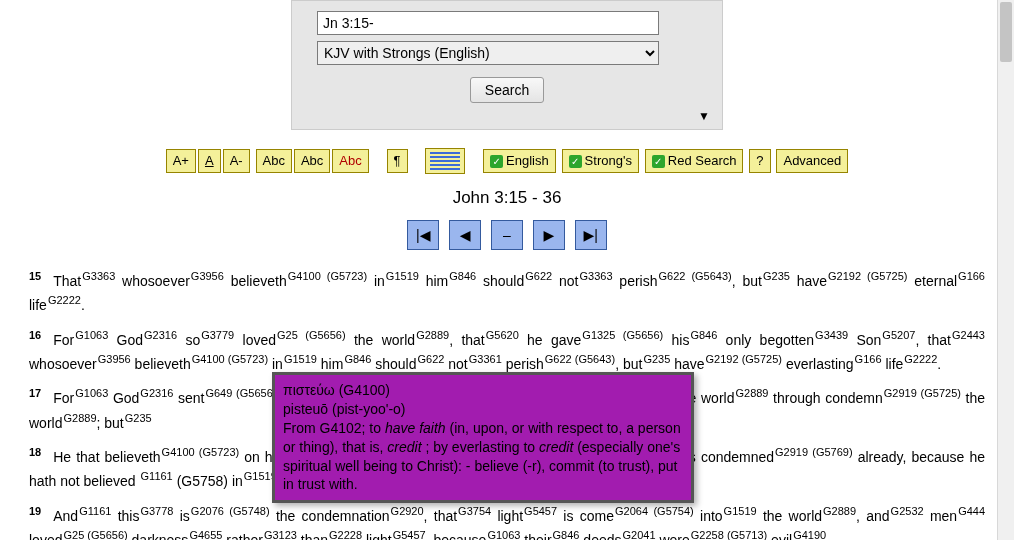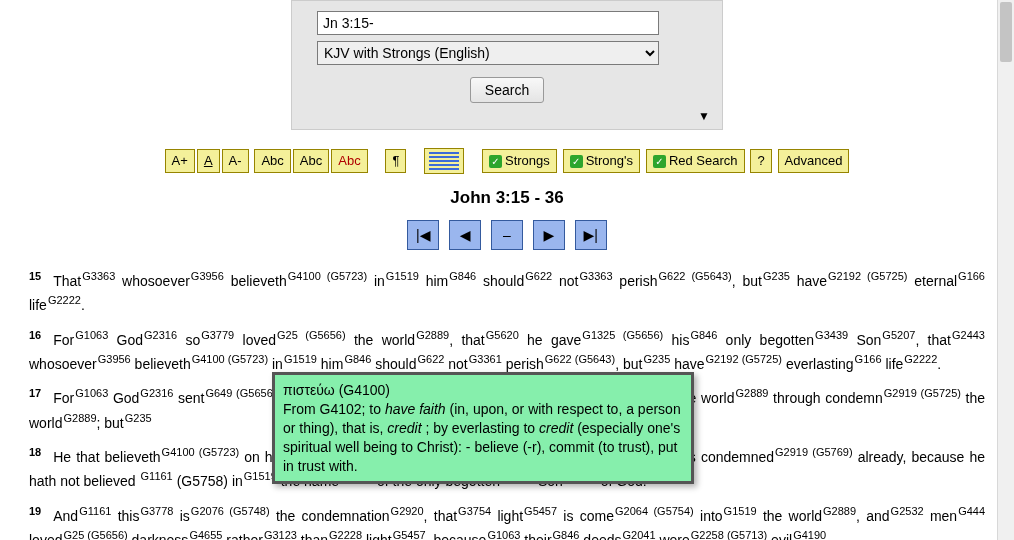--- a/index.html
+++ b/index.html
@@ -10,28 +10,28 @@
 .search-box .btn{display:block;margin:0 auto 18px auto;padding:4px 14px;font-size:14px;background:linear-gradient(#f8f8f8,#e4e4e4);border:1px solid #999;border-radius:3px;cursor:pointer}
 .search-box .expand{position:absolute;right:12px;bottom:6px;font-size:12px;cursor:pointer}
 .toolbar{text-align:center;margin:18px 0 14px 0}
 .tb{display:inline-block;background:#f4f09a;border:1px solid #968400;padding:2px 6px;font-size:13px;margin:0 1px;cursor:pointer;vertical-align:middle;line-height:18px}
 .tb.sep{background:transparent;border:none;cursor:default;padding:2px 3px}
 .tb .chk{display:inline-block;width:13px;height:13px;background:#2da52d;color:#fff;font-size:10px;line-height:13px;text-align:center;vertical-align:middle;margin-right:3px;border-radius:2px}
 .tb.just{padding:3px 4px 1px 4px}
 .tb.just span{display:block;width:30px;height:2px;background:#3b6bd8;margin:0 0 2px 0}
 .tb.red{color:#b00000}
 .tb.under{text-decoration:underline}
-h2.passage{text-align:center;font-size:17px;font-weight:bold;margin:8px 0 12px 0}
+h2.passage{text-align:center;font-size:17px;font-weight:normal;margin:8px 0 12px 0}
 .nav{text-align:center;margin-bottom:18px}
 .navbtn{display:inline-block;width:30px;height:28px;background:#9ab6ee;border:1px solid #345a9e;margin:0 3px;cursor:pointer;vertical-align:middle;text-align:center;line-height:28px;font-size:14px}
 .verses{padding:0 12px;font-size:14px;line-height:1.55}
 .verse{margin-bottom:10px;text-align:justify}
 .vn{font-size:11px;vertical-align:super;font-weight:bold;margin-right:12px}
 .st{font-size:11px;vertical-align:super;margin-left:1px}
-.tooltip{position:absolute;left:255px;top:372px;width:400px;background:#86efac;border:3px solid #555;padding:6px 8px;font-size:14px;line-height:1.35;box-shadow:3px 3px 6px rgba(0,0,0,.3);z-index:10}
+.tooltip{position:absolute;left:255px;top:372px;width:400px;background:#a21caf;border:3px solid #555;padding:6px 8px;font-size:14px;line-height:1.35;box-shadow:3px 3px 6px rgba(0,0,0,.3);z-index:10}
 .tooltip i{}
 .scrollbar{position:fixed;right:0;top:0;width:16px;height:100%;background:#f0f0f0;border-left:1px solid #d8d8d8}
 .scrollbar .thumb{position:absolute;top:2px;left:2px;width:12px;height:60px;background:#c4c4c4;border-radius:2px}
 .scrollbar .arrow{position:absolute;left:3px;font-size:10px;color:#666}
 </style>
 </head>
 <body>
 
 <div class="scrollbar">
   <span class="arrow" style="top:2px">▴</span>
@@ -50,21 +50,21 @@
   </div>
 
   <div class="toolbar">
     <span class="tb">A+</span><span class="tb under">A</span><span class="tb">A-</span>
     <span class="tb">Abc</span><span class="tb">Abc</span><span class="tb red">Abc</span>
     <span class="tb sep"></span>
     <span class="tb">¶</span>
     <span class="tb sep"></span>
     <span class="tb just"><span></span><span></span><span></span><span></span><span></span></span>
     <span class="tb sep"></span>
-    <span class="tb"><span class="chk">✓</span><span>Strongs</span></span>
+    <span class="tb"><span class="chk">✓</span><span>English</span></span>
     <span class="tb"><span class="chk">✓</span><span>Strong's</span></span>
     <span class="tb"><span class="chk">✓</span><span>Red Search</span></span>
     <span class="tb">?</span>
     <span class="tb">Advanced</span>
   </div>
 
   <h2 class="passage">John 3:15 - 36</h2>
 
   <div class="nav">
     <span class="navbtn">|◀</span>
@@ -77,18 +77,19 @@
   <div class="verses" id="verses">
       <div class="verse"><span class="vn">15</span><span>That</span><span class="st">G3363</span><span> whosoever</span><span class="st">G3956</span><span> believeth</span><span class="st">G4100 (G5723)</span><span> in</span><span class="st">G1519</span><span> him</span><span class="st">G846</span><span> should</span><span class="st">G622</span><span> not</span><span class="st">G3363</span><span> perish</span><span class="st">G622 (G5643)</span><span>, but</span><span class="st">G235</span><span> have</span><span class="st">G2192 (G5725)</span><span> eternal</span><span class="st">G166</span><span> life</span><span class="st">G2222</span><span>.</span></div>
       <div class="verse"><span class="vn">16</span><span>For</span><span class="st">G1063</span><span> God</span><span class="st">G2316</span><span> so</span><span class="st">G3779</span><span> loved</span><span class="st">G25 (G5656)</span><span> the world</span><span class="st">G2889</span><span>, that</span><span class="st">G5620</span><span> he gave</span><span class="st">G1325 (G5656)</span><span> his</span><span class="st">G846</span><span> only begotten</span><span class="st">G3439</span><span> Son</span><span class="st">G5207</span><span>, that</span><span class="st">G2443</span><span> whosoever</span><span class="st">G3956</span><span> believeth</span><span class="st">G4100 (G5723)</span><span> in</span><span class="st">G1519</span><span> him</span><span class="st">G846</span><span> should</span><span class="st">G622</span><span> not</span><span class="st">G3361</span><span> perish</span><span class="st">G622 (G5643)</span><span>, but</span><span class="st">G235</span><span> have</span><span class="st">G2192 (G5725)</span><span> everlasting</span><span class="st">G166</span><span> life</span><span class="st">G2222</span><span>.</span></div>
       <div class="verse"><span class="vn">17</span><span>For</span><span class="st">G1063</span><span> God</span><span class="st">G2316</span><span> sent</span><span class="st">G649 (G5656)</span><span> not his Son into the world to condemn the world; but</span><span> that</span><span class="st">G2443</span><span> the world</span><span class="st">G2889</span><span> through</span><span> condemn</span><span class="st">G2919 (G5725)</span><span> the world</span><span class="st">G2889</span><span>; but</span><span class="st">G235</span></div>
       <div class="verse"><span class="vn">18</span><span>He that believeth</span><span class="st">G4100 (G5723)</span><span> on him is not condemned: but</span><span> he that believeth</span><span class="st">G4100 (G5723)</span><span> not</span><span class="st">G3361</span><span> is condemned</span><span class="st">G2919 (G5769)</span><span> already, because he hath not believed</span><span> </span><span class="st">G1161</span><span> (G5758)</span><span> in</span><span class="st">G1519</span><span> the name</span><span class="st">G3686</span><span> of the only begotten</span><span class="st">G3439</span><span> Son</span><span class="st">G5207</span><span> of God.</span></div>
       <div class="verse"><span class="vn">19</span><span>And</span><span class="st">G1161</span><span> this</span><span class="st">G3778</span><span> is</span><span class="st">G2076 (G5748)</span><span> the condemnation</span><span class="st">G2920</span><span>, that</span><span class="st">G3754</span><span> light</span><span class="st">G5457</span><span> is come</span><span class="st">G2064 (G5754)</span><span> into</span><span class="st">G1519</span><span> the world</span><span class="st">G2889</span><span>, and</span><span class="st">G2532</span><span> men</span><span class="st">G444</span><span> loved</span><span class="st">G25 (G5656)</span><span> darkness</span><span class="st">G4655</span><span> rather</span><span class="st">G3123</span><span> than</span><span class="st">G2228</span><span> light</span><span class="st">G5457</span><span>, because</span><span class="st">G1063</span><span> their</span><span class="st">G846</span><span> deeds</span><span class="st">G2041</span><span> were</span><span class="st">G2258 (G5713)</span><span> evil</span><span class="st">G4190</span><span>.</span></div>
     </div>
 
   <div class="tooltip">
     <div>πιστεύω   (G4100)</div>
+    <div>pisteuō (pist-yoo'-o)</div>
     <div>
       <span>From G4102; to </span><i>have faith</i><span> (in, upon, or with respect to, a person or thing), that is, </span><i>credit</i><span> ; by everlasting to </span><i>credit</i><span> (especially one's spiritual well being to Christ): - believe (-r), commit (to trust), put in trust with.</span>
     </div>
   </div>
 
 </div>
 
 </body></html>

